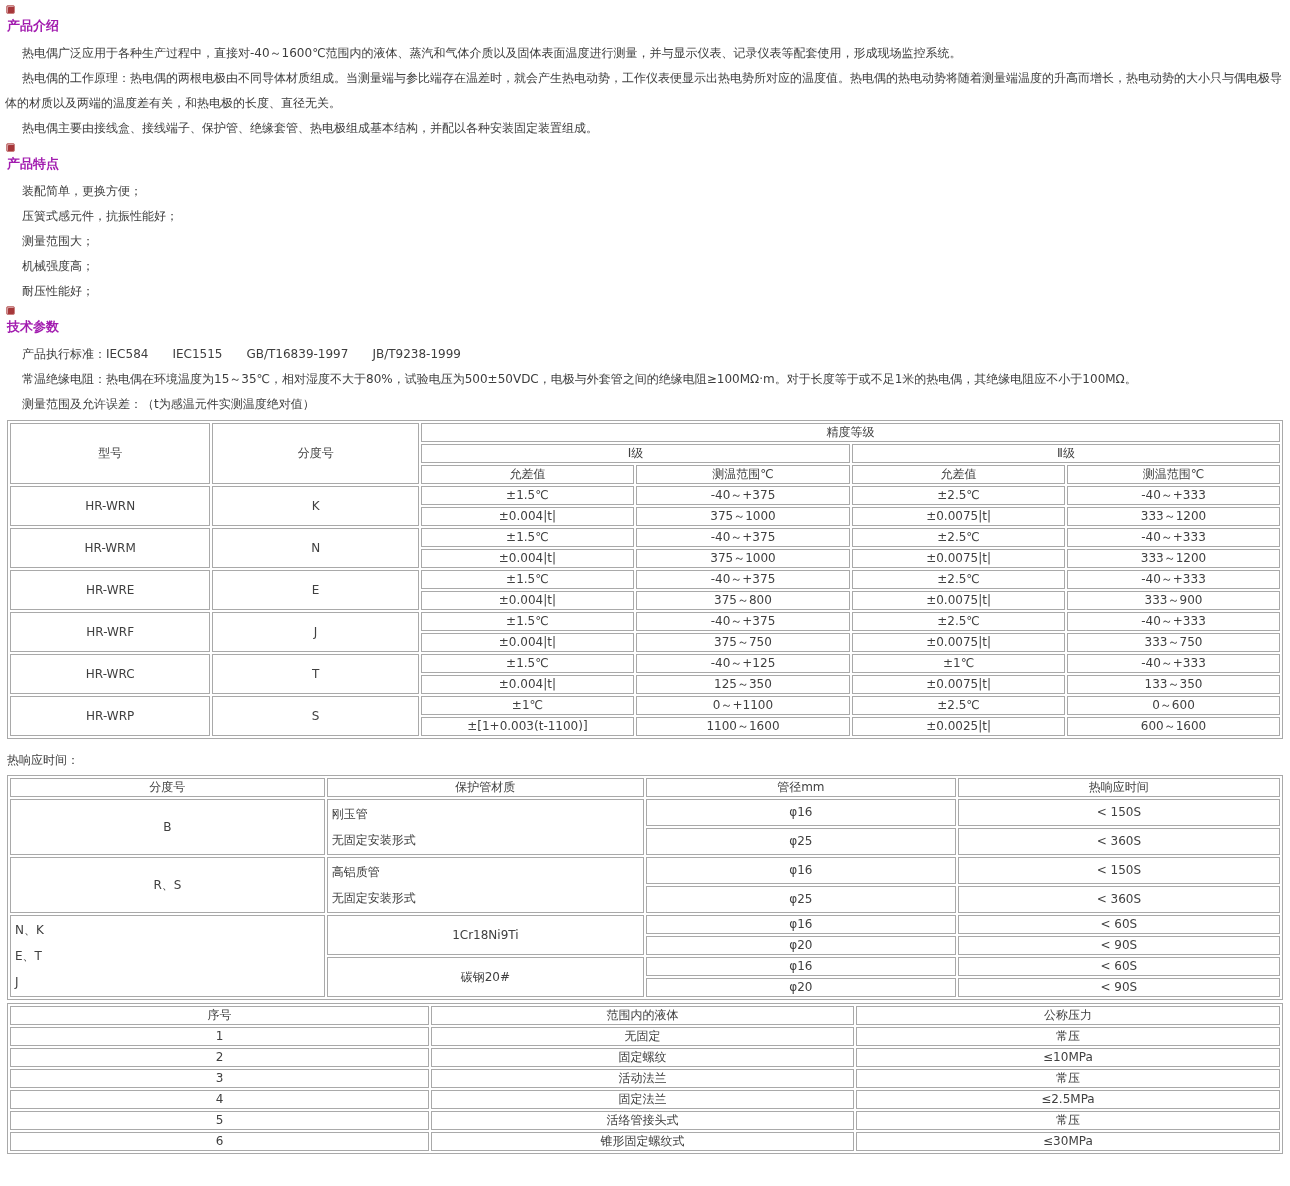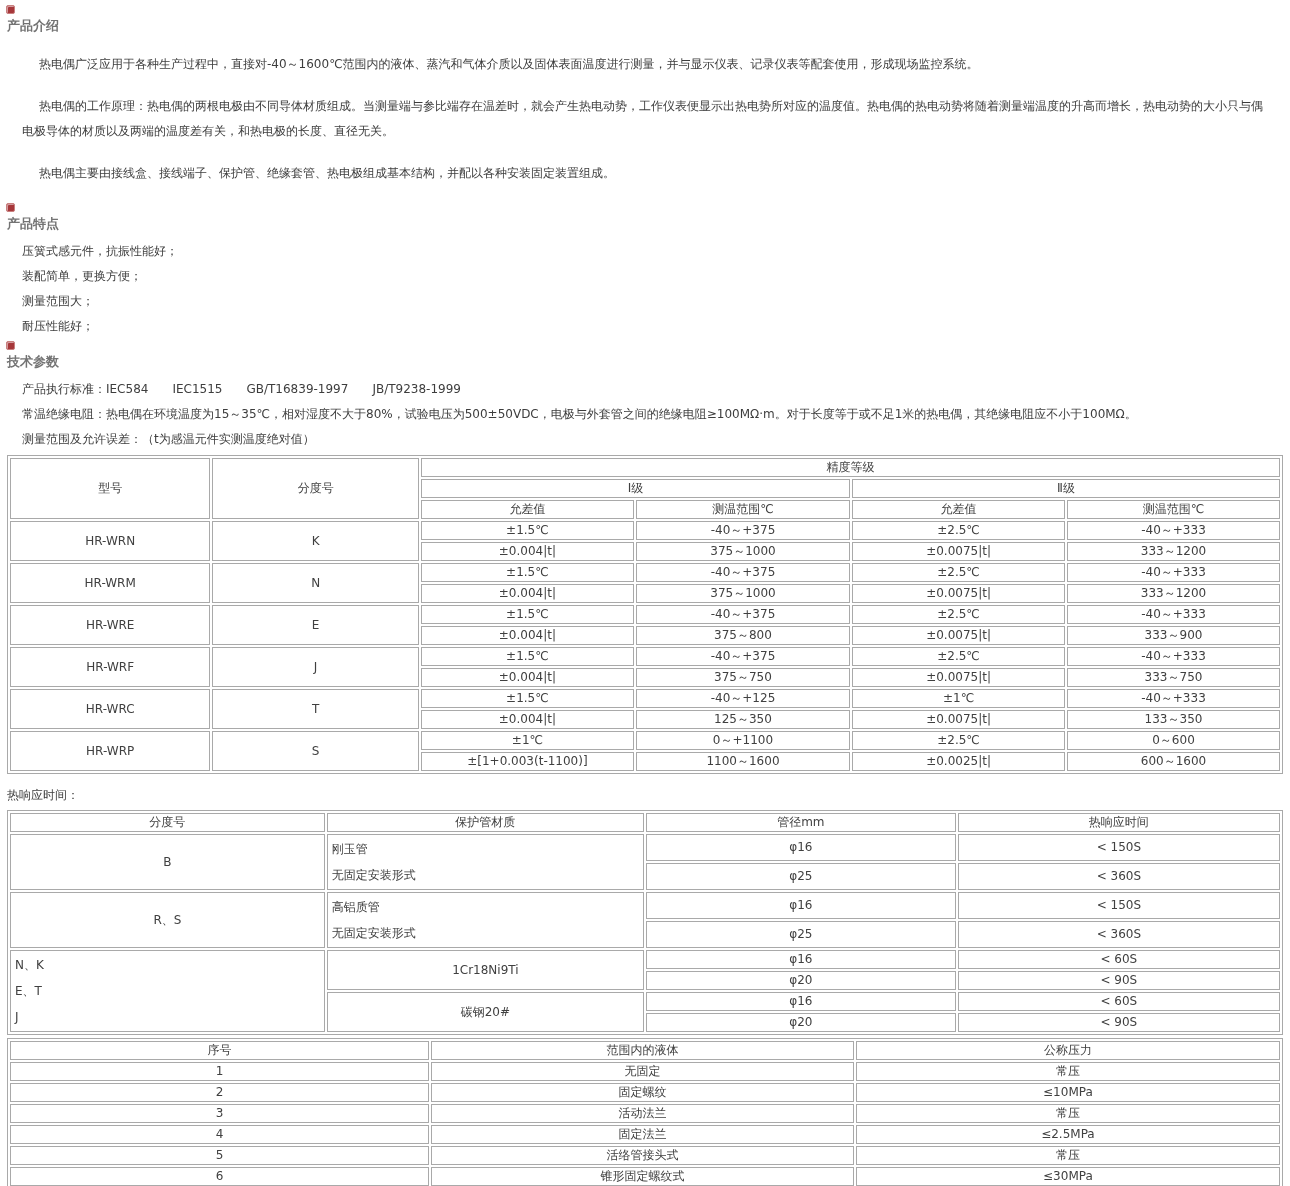--- a/index.html
+++ b/index.html
@@ -11,23 +11,23 @@
     width:1290px;
   }
   .page { width:1290px; padding:3px 5px 2px 5px; }
 
   .broken-icon {
     display:block; width:9px; height:9px;
     background:#a6373a; border:1px solid #c9807f; border-radius:2px;
     box-shadow: inset 1px 1px 0 rgba(255,255,255,.5);
     margin:2px 0 3px 1px;
   }
-  .sec-title { font-size:13px; font-weight:bold; color:#737373; line-height:18px; margin:0 0 6px 2px; }
-
-  .para { margin:17px; line-height:25px; text-indent:17px; }
+  .sec-title { font-size:13px; font-weight:bold; color:#a21caf; line-height:18px; margin:0 0 6px 2px; }
+
+  .para { margin:0; line-height:25px; text-indent:17px; }
   .intro-block { margin-bottom:2px; }
   .feat-line { line-height:25px; padding-left:17px; }
   .spec-line { line-height:25px; padding-left:17px; }
 
   .tbl-label { line-height:24px; margin:9px 0 3px 2px; }
 
   table.grid {
     border-collapse:separate; border-spacing:2px;
     border:1px solid #a9a9a9; background:#fff;
     width:1276px; margin:3px 0 0 2px;
@@ -52,23 +52,24 @@
   <div class="intro-block">
     <p class="para">热电偶广泛应用于各种生产过程中，直接对-40～1600℃范围内的液体、蒸汽和气体介质以及固体表面温度进行测量，并与显示仪表、记录仪表等配套使用，形成现场监控系统。</p>
     <p class="para">热电偶的工作原理：热电偶的两根电极由不同导体材质组成。当测量端与参比端存在温差时，就会产生热电动势，工作仪表便显示出热电势所对应的温度值。热电偶的热电动势将随着测量端温度的升高而增长，热电动势的大小只与偶电极导体的材质以及两端的温度差有关，和热电极的长度、直径无关。</p>
     <p class="para">热电偶主要由接线盒、接线端子、保护管、绝缘套管、热电极组成基本结构，并配以各种安装固定装置组成。</p>
   </div>
 
   <span class="broken-icon"></span>
 
   <div class="sec-title">产品特点</div>
   <div>
+    <div class="feat-line">装配简单，更换方便；</div>
     <div class="feat-line">压簧式感元件，抗振性能好；</div>
-    <div class="feat-line">装配简单，更换方便；</div>
     <div class="feat-line">测量范围大；</div>
+    <div class="feat-line">机械强度高；</div>
     <div class="feat-line">耐压性能好；</div>
   </div>
 
   <span class="broken-icon"></span>
 
   <div class="sec-title">技术参数</div>
   <div>
     <div class="spec-line">产品执行标准：IEC584　　IEC1515　　GB/T16839-1997　　JB/T9238-1999</div>
     <div class="spec-line">常温绝缘电阻：热电偶在环境温度为15～35℃，相对湿度不大于80%，试验电压为500±50VDC，电极与外套管之间的绝缘电阻≥100MΩ·m。对于长度等于或不足1米的热电偶，其绝缘电阻应不小于100MΩ。</div>
     <div class="spec-line">测量范围及允许误差：（t为感温元件实测温度绝对值）</div>

